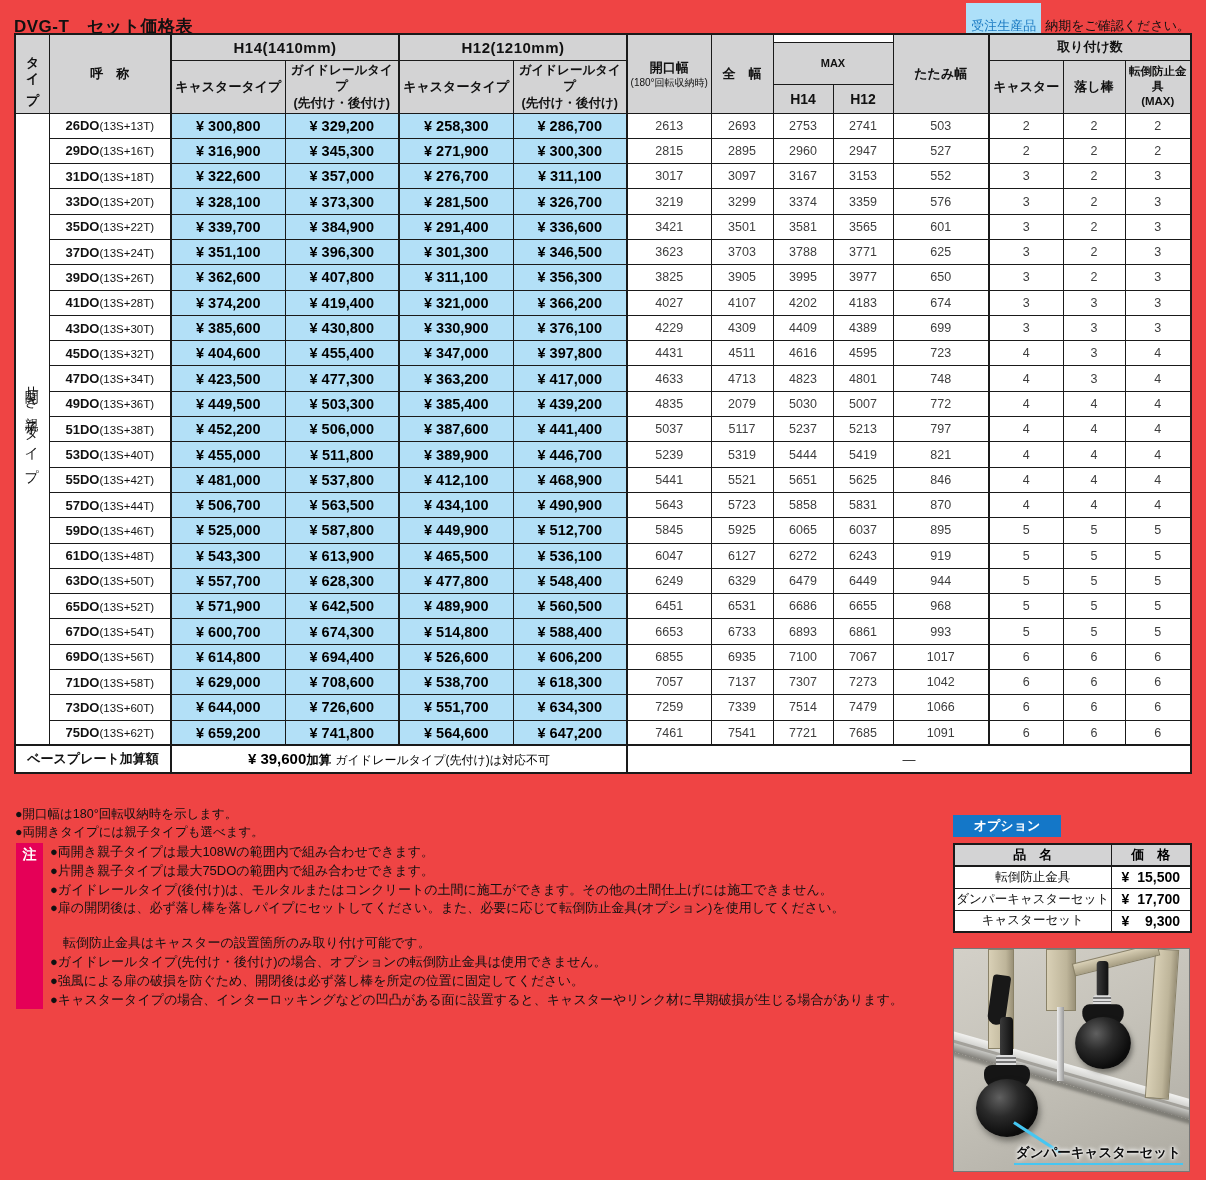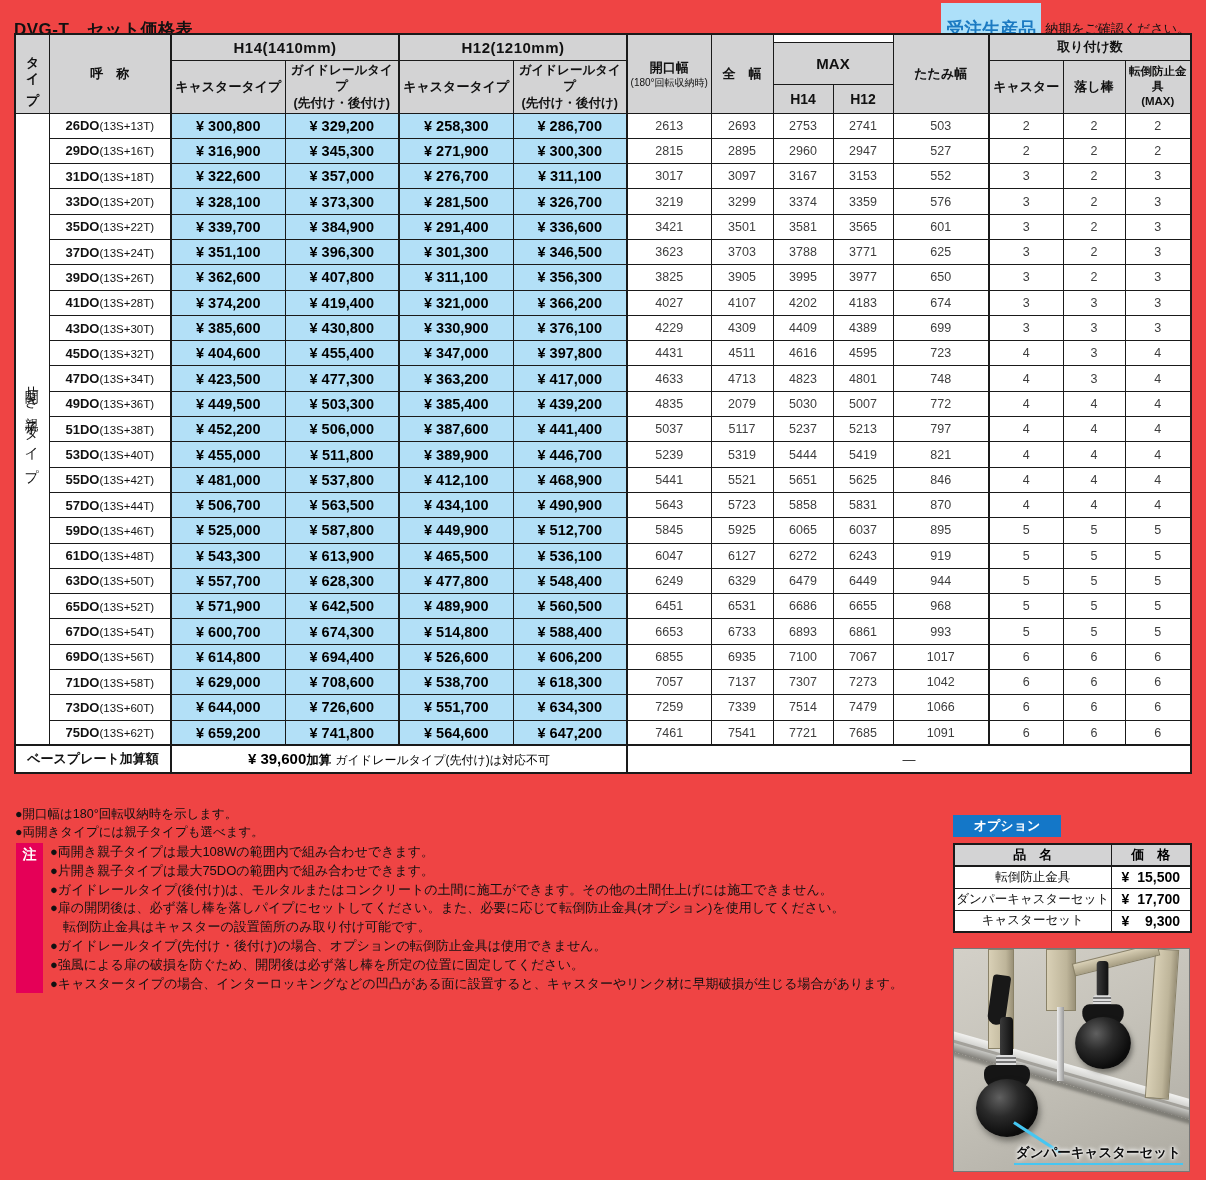--- a/index.html
+++ b/index.html
@@ -7,21 +7,21 @@
     --caution-red:#e50057; --badge-bg:#ade0f9; --badge-text:#1b7ac2; --line:#1a1a1a;
   }
   *{margin:0;padding:0;box-sizing:border-box;}
   body{font-family:"Liberation Sans","DejaVu Sans",sans-serif;background:#fff;}
   .page{position:relative;width:1206px;height:1180px;background:#ef4444;overflow:hidden;}
 
   
   .topbar{position:absolute;left:14px;top:3px;width:1176px;display:flex;justify-content:space-between;align-items:center;}
   .page-title{font-size:17px;font-weight:700;color:#111;letter-spacing:.5px;}
   .badge-area{display:flex;align-items:center;gap:4px;}
-  .badge{background:var(--badge-bg);color:var(--badge-text);font-weight:700;font-size:18px;padding:14px 5px;}
+  .badge{background:var(--badge-bg);color:var(--badge-text);font-weight:400;font-size:13px;padding:14px 5px;}
   .badge-note{font-size:13px;color:#111;}
 
   
   table.main{position:absolute;left:14px;top:33px;width:1176px;border-collapse:collapse;table-layout:fixed;}
   table.main th,table.main td{border:1px solid var(--line);text-align:center;vertical-align:middle;padding:0;overflow:hidden;}
   table.main{border:2px solid var(--line);}
   table.main th{background:var(--header-gray);font-size:13px;font-weight:700;color:#111;}
   tr.h1{height:26px;} tr.h2{height:53px;}
   tr.h1 .big{font-size:15px;letter-spacing:.5px;}
   thead th{border-bottom-width:2px;}
@@ -29,21 +29,21 @@
   .b2l{border-left-width:2px !important;}
   .vtext{writing-mode:vertical-rl;font-size:13px;letter-spacing:3px;font-weight:700;}
   .type-cell{background:#fff;}
   .vtext2{writing-mode:vertical-rl;font-size:14px;letter-spacing:5px;color:#111;font-weight:500;}
   .sub{font-size:10px;font-weight:400;line-height:1.2;}
   .two-line div{font-size:12.5px;line-height:1.3;}
   .small-line div{font-size:11.5px;line-height:1.3;}
   th.max-cell{position:relative;background:#fff;padding:0;}
   .max-wrap{position:absolute;inset:0;display:flex;flex-direction:column;}
   .max-strip{height:7px;background:#fff;}
-  .max-lab{flex:1;background:var(--header-gray);border-top:1px solid var(--line);display:flex;align-items:center;justify-content:center;font-size:15px;font-weight:700;}
+  .max-lab{flex:1;background:var(--header-gray);border-top:1px solid var(--line);display:flex;align-items:center;justify-content:center;font-size:11px;font-weight:700;}
   .max-sub{height:29px;border-top:1px solid var(--line);display:flex;background:var(--header-gray);justify-content:flex-end;}
   .max-sub div{flex:1;display:flex;align-items:center;justify-content:center;font-size:14px;font-weight:700;}
   .max-sub div:first-child{border-right:1px solid var(--line);}
   tr.data{height:25.3px;}
   td.name-cell{background:#fff;font-size:13px;color:#111;white-space:nowrap;}
   td.name-cell b{font-weight:700;font-size:13px;}
   td.name-cell .paren{font-size:11.5px;font-weight:400;}
   td.price{background:var(--light-blue);font-weight:700;font-size:14.5px;color:#000;letter-spacing:0;}
   td.num{background:#fff;font-size:12.5px;color:#3d3d3d;font-weight:400;}
   tr.base{height:28px;margin-left:16px;}
@@ -52,21 +52,21 @@
   .base-price .bp{font-weight:700;font-size:15px;}
   .base-price .bps{font-weight:700;font-size:12.5px;}
   .base-price .bpn{font-size:12px;font-weight:400;margin-left:4px;}
   .base-rest{font-size:13px;color:#222;}
 
   
   .footnotes{position:absolute;left:15px;top:806px;font-size:12.5px;line-height:17.5px;color:#111;}
   .caution{position:absolute;left:16px;top:843px;display:flex;align-items:stretch;}
   .caution-bar{width:27px;background:var(--caution-red);color:#fff;font-weight:700;font-size:14px;text-align:center;padding-top:3px;}
   .caution-items{margin-left:7px;font-size:13px;line-height:18.8px;color:#111;width:900px;}
-  .ci.cont{padding-left:13px;}
+  .ci.cont{padding-left:13px;margin-top:16px;}
 
   
   .opt-label{position:absolute;left:953px;top:815px;width:108px;height:22px;background:var(--accent-blue);color:#fff;font-size:13px;font-weight:700;display:flex;align-items:center;justify-content:center;}
   table.opt{position:absolute;left:953px;top:843px;width:237px;border-collapse:collapse;table-layout:fixed;border:2px solid var(--line);}
   table.opt th,table.opt td{border:1px solid var(--line);text-align:center;height:22px;}
   table.opt th{background:var(--header-gray);font-size:13px;font-weight:700;border-bottom-width:2px;}
   table.opt td.oname{font-size:12.5px;color:#111;background:#fff;}
   table.opt td.oprice{background:#fff;}
   .opr{display:flex;justify-content:space-between;align-items:center;padding:0 10px;font-weight:700;font-size:14px;color:#000;}
 

